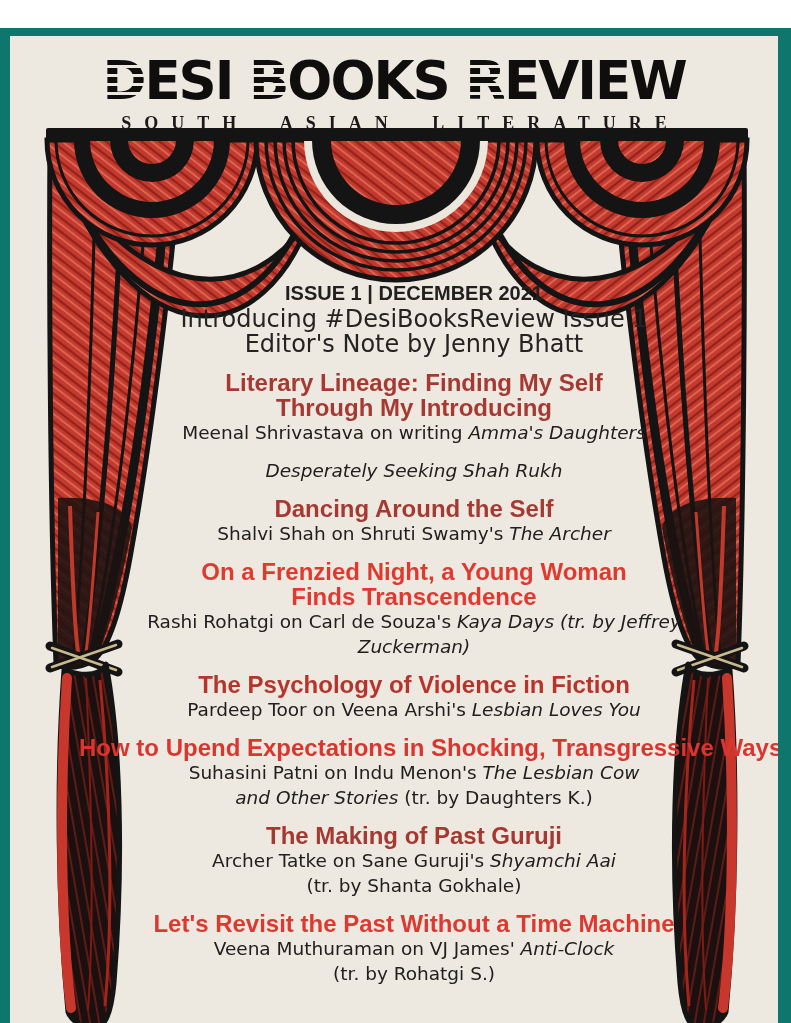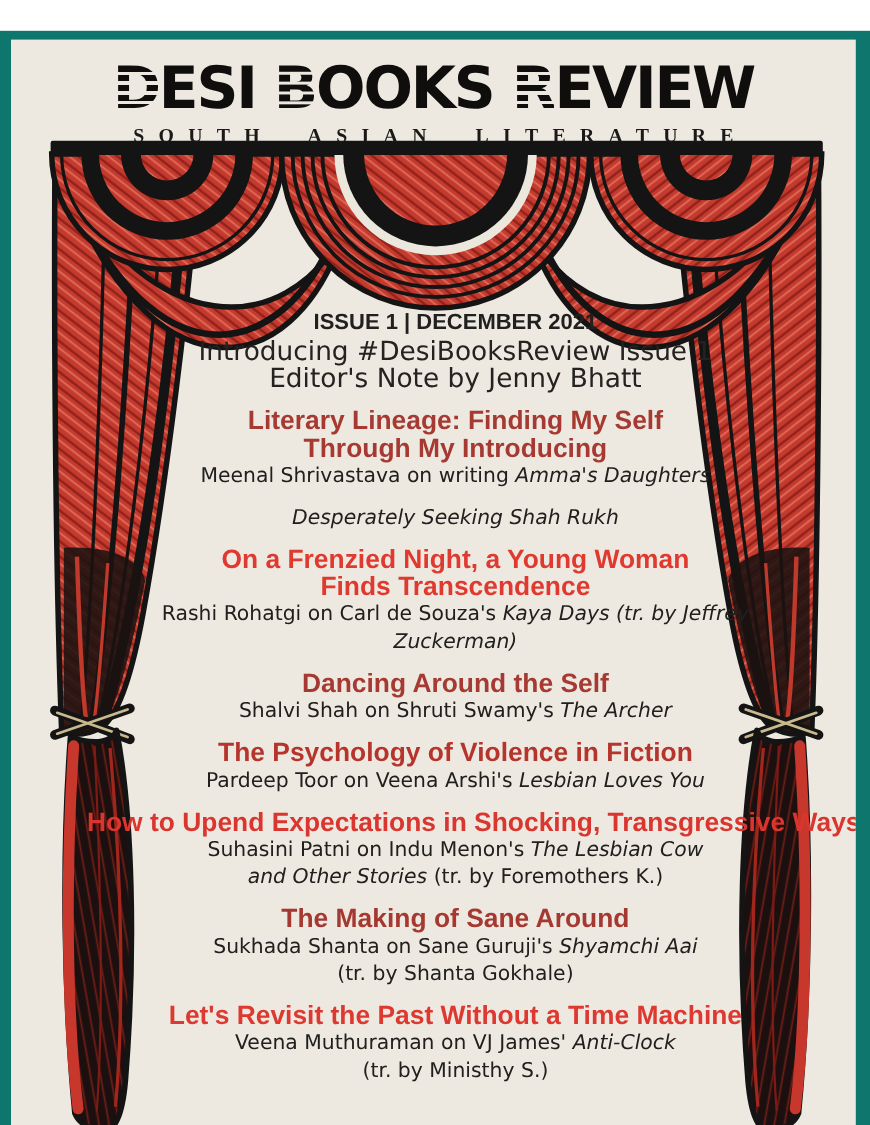--- a/index.html
+++ b/index.html
@@ -135,69 +135,69 @@
             <div class="article-byline">
               <div class="line"><span>Meenal Shrivastava on writing </span><i>Amma's Daughters</i></div>
             </div>
           </div>
           <div class="toc-section">
             <div class="article-byline">
               <div class="line"><i>Desperately Seeking Shah Rukh</i></div>
             </div>
           </div>
           <div class="toc-section">
+            <div class="article-title" style="color: rgb(166, 58, 51);">
+              <div class="line">Dancing Around the Self</div>
+            </div>
+            <div class="article-byline">
+              <div class="line"><span>Shalvi Shah on Shruti Swamy's </span><i>The Archer</i></div>
+            </div>
+          </div>
+          <div class="toc-section">
             <div class="article-title" style="color: rgb(224, 58, 48);">
               <div class="line">On a Frenzied Night, a Young Woman</div>
               <div class="line">Finds Transcendence</div>
             </div>
             <div class="article-byline">
               <div class="line"><span>Rashi Rohatgi on Carl de Souza's </span><i>Kaya Days (tr. by Jeffrey</i></div>
               <div class="line"><i>Zuckerman)</i></div>
             </div>
           </div>
           <div class="toc-section">
-            <div class="article-title" style="color: rgb(166, 58, 51);">
-              <div class="line">Dancing Around the Self</div>
-            </div>
-            <div class="article-byline">
-              <div class="line"><span>Shalvi Shah on Shruti Swamy's </span><i>The Archer</i></div>
-            </div>
-          </div>
-          <div class="toc-section">
             <div class="article-title" style="color: rgb(181, 53, 44);">
               <div class="line">The Psychology of Violence in Fiction</div>
             </div>
             <div class="article-byline">
               <div class="line"><span>Pardeep Toor on Veena Arshi's </span><i>Lesbian Loves You</i></div>
             </div>
           </div>
           <div class="toc-section">
             <div class="article-title" style="color: rgb(218, 53, 46);">
               <div class="line">How to Upend Expectations in Shocking, Transgressive Ways</div>
             </div>
             <div class="article-byline">
               <div class="line"><span>Suhasini Patni on Indu Menon's </span><i>The Lesbian Cow</i></div>
-              <div class="line"><i>and Other Stories</i><span> (tr. by Foremothers K.)</span></div>
+              <div class="line"><i>and Other Stories</i><span> (tr. by Daughters K.)</span></div>
             </div>
           </div>
           <div class="toc-section">
             <div class="article-title" style="color: rgb(165, 56, 49);">
-              <div class="line">The Making of Sane Around</div>
-            </div>
-            <div class="article-byline">
-              <div class="line"><span>Sukhada Shanta on Sane Guruji's </span><i>Shyamchi Aai</i></div>
+              <div class="line">The Making of Past Guruji</div>
+            </div>
+            <div class="article-byline">
+              <div class="line"><span>Archer Tatke on Sane Guruji's </span><i>Shyamchi Aai</i></div>
               <div class="line"><span>(tr. by Shanta Gokhale)</span></div>
             </div>
           </div>
           <div class="toc-section">
             <div class="article-title" style="color: rgb(221, 57, 49);">
               <div class="line">Let's Revisit the Past Without a Time Machine</div>
             </div>
             <div class="article-byline">
               <div class="line"><span>Veena Muthuraman on VJ James' </span><i>Anti-Clock</i></div>
-              <div class="line"><span>(tr. by Ministhy S.)</span></div>
+              <div class="line"><span>(tr. by Rohatgi S.)</span></div>
             </div>
           </div>
         </div>
     </main>
 
   </div>
 </div>
 
 </body></html>

